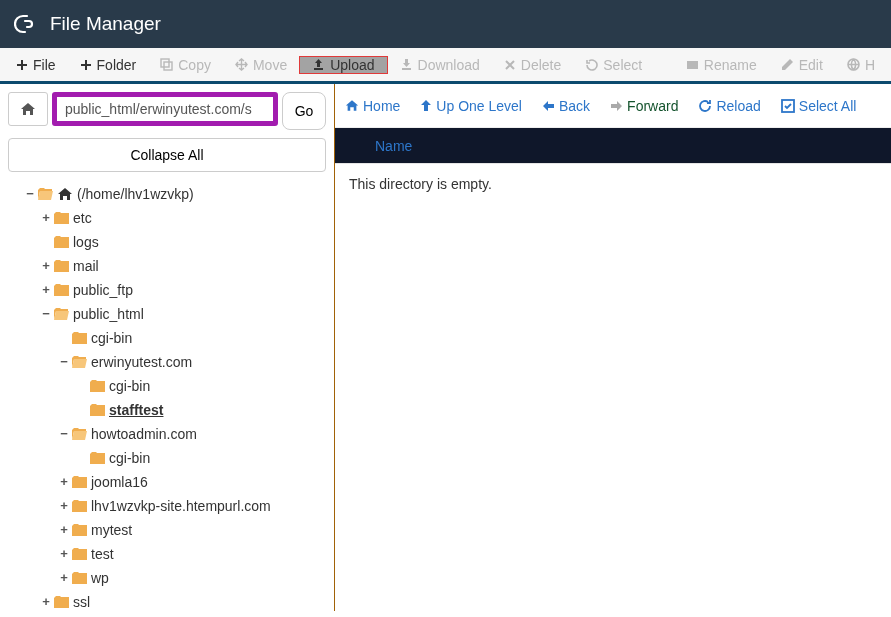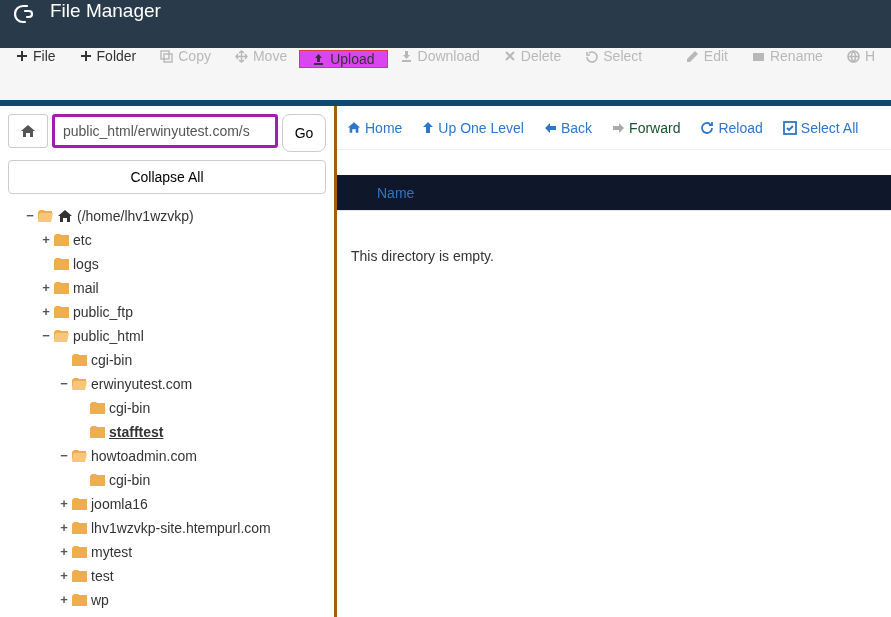--- a/index.html
+++ b/index.html
@@ -1,48 +1,48 @@
 <!DOCTYPE html>
 <html><head>
 <meta charset="utf-8">
 <style>
 * { box-sizing: border-box; margin: 0; padding: 0; }
 body { font-family: -apple-system, BlinkMacSystemFont, "Segoe UI", Arial, sans-serif; font-size: 14px; color: #333; background: #fff; overflow: hidden; }
 
-.header { background: #293a4a; color: #fff; height: 48px; display: flex; align-items: flex-start; padding: 0 12px; }
+.header { background: #293a4a; color: #fff; height: 48px; display: flex; align-items: center; padding: 0 12px; }
 .header .logo { width: 28px; height: 28px; display: flex; align-items: center; justify-content: center; margin-right: 10px; }
 .header .logo svg { width: 24px; height: 24px; }
 .header .title { font-size: 19px; font-weight: 400; }
 
-.toolbar { background: #f6f6f6; border-bottom: 6px solid #0c4a6e; height: 58px; display: flex; align-items: flex-start; padding: 0 4px; }
+.toolbar { background: #f6f6f6; border-bottom: 3px solid #0c4a6e; height: 36px; display: flex; align-items: center; padding: 0 4px; }
 .toolbar .tb-btn { display: flex; align-items: center; padding: 0 12px; font-size: 14px; cursor: pointer; color: #333; white-space: nowrap; }
 .toolbar .tb-btn.disabled { color: #b8b8b8; cursor: default; }
 .toolbar .tb-btn svg, .toolbar .tb-btn .ico { margin-right: 5px; flex-shrink: 0; }
-.toolbar .tb-btn.highlighted { border: 1.5px solid #e03a3a; background: #d946ef; margin: 2px 0; }
+.toolbar .tb-btn.highlighted { border: 1.5px solid #e03a3a; background: #a3a3a3; margin: 2px 0; }
 
 .workspace { display: flex; height: calc(617px - 48px - 42px); }
 
 .left-pane { width: 334px; flex-shrink: 0; padding: 8px; }
 .path-row { display: flex; gap: 4px; margin-bottom: 8px; }
 .path-row .home-btn { width: 40px; height: 34px; border: 1px solid #ccc; border-radius: 3px; background: #fff; display: flex; align-items: center; justify-content: center; cursor: pointer; }
-.path-row .path-input { flex: 1; height: 34px; border: 3px solid #a21caf; border-radius: 3px; padding: 0 8px; font-size: 14px; color: #555; min-width: 0; }
+.path-row .path-input { flex: 1; height: 34px; border: 5px solid #a21caf; border-radius: 3px; padding: 0 8px; font-size: 14px; color: #555; min-width: 0; }
 .path-row .go-btn { width: 44px; height: 38px; border: 1px solid #ccc; border-radius: 8px; background: #fff; cursor: pointer; font-size: 14px; }
 
 .collapse-btn { width: 100%; height: 34px; border: 1px solid #ccc; border-radius: 4px; background: #fff; cursor: pointer; font-size: 14px; margin-bottom: 10px; }
 
 .tree { font-size: 14px; line-height: 22px; color: #333; padding-left: 4px; }
 .tree .node { display: flex; align-items: center; white-space: nowrap; cursor: pointer; padding: 1px 0; }
 .tree .toggle { width: 12px; text-align: center; font-weight: bold; color: #555; margin-right: 2px; font-size: 13px; }
 .tree .toggle.empty { visibility: hidden; }
 .tree .fld-icon { margin-right: 4px; display: inline-flex; }
 .tree .label { }
 .tree .label.bold { font-weight: bold; text-decoration: underline; }
 .tree .children { padding-left: 18px; }
 
-.right-pane { flex: 1; border-left: 3px solid #a16207; display: flex; flex-direction: column; overflow: hidden; gap: 25px; }
+.right-pane { flex: 1; border-left: 1px solid #a16207; display: flex; flex-direction: column; overflow: hidden; }
 .right-toolbar { height: 44px; border-bottom: 1px solid #eee; display: flex; align-items: center; padding: 0 10px; gap: 20px; }
 .right-toolbar .rt-btn { display: flex; align-items: center; cursor: pointer; font-size: 14px; white-space: nowrap; }
 .right-toolbar .rt-btn.blue { color: #2d76c9; }
 .right-toolbar .rt-btn.gray { color: #14532d; cursor: default; }
 .right-toolbar .rt-btn svg, .right-toolbar .rt-btn .ico { margin-right: 4px; }
 
 .table-header { height: 36px; background: #0f172a; border-bottom: 1px solid #e5e5e5; display: flex; align-items: center; padding-left: 40px; }
 .table-header .col { color: #2d76c9; font-size: 14px; cursor: pointer; }
 
 .content-area { flex: 1; padding: 12px 14px; color: #333; font-size: 14px; }
@@ -111,29 +111,29 @@
   </div>
   <div class="tb-btn disabled">
     <svg class="ico" width="13" height="13" viewBox="0 0 13 13" fill="none" stroke="#b8b8b8" stroke-width="1.6">
         <path d="M2 7a5 5 0 1 0 2-4M2 2v3h3"></path>
       </svg>
     <span>Select</span>
   </div>
   <div style="flex:1"></div>
   <div class="tb-btn disabled">
     <svg class="ico" width="13" height="13" viewBox="0 0 13 13" fill="#b8b8b8">
+        <rect x="1" y="3" width="11" height="8"></rect>
+      </svg>
+    <span>Rename</span>
+  </div>
+  <div class="tb-btn disabled">
+    <svg class="ico" width="13" height="13" viewBox="0 0 13 13" fill="#b8b8b8">
         <path d="M9 1l3 3-8 8H1v-3z"></path>
       </svg>
     <span>Edit</span>
-  </div>
-  <div class="tb-btn disabled">
-    <svg class="ico" width="13" height="13" viewBox="0 0 13 13" fill="#b8b8b8">
-        <rect x="1" y="3" width="11" height="8"></rect>
-      </svg>
-    <span>Rename</span>
   </div>
   <div class="tb-btn disabled">
     <svg class="ico" width="13" height="13" viewBox="0 0 13 13" fill="none" stroke="#b8b8b8" stroke-width="1.6">
         <circle cx="6.5" cy="6.5" r="5.5"></circle>
         <path d="M1 6.5h11M6.5 1a8 8 0 010 11M6.5 1a8 8 0 000 11"></path>
       </svg>
     <span>H</span>
   </div>
 </div>
 

